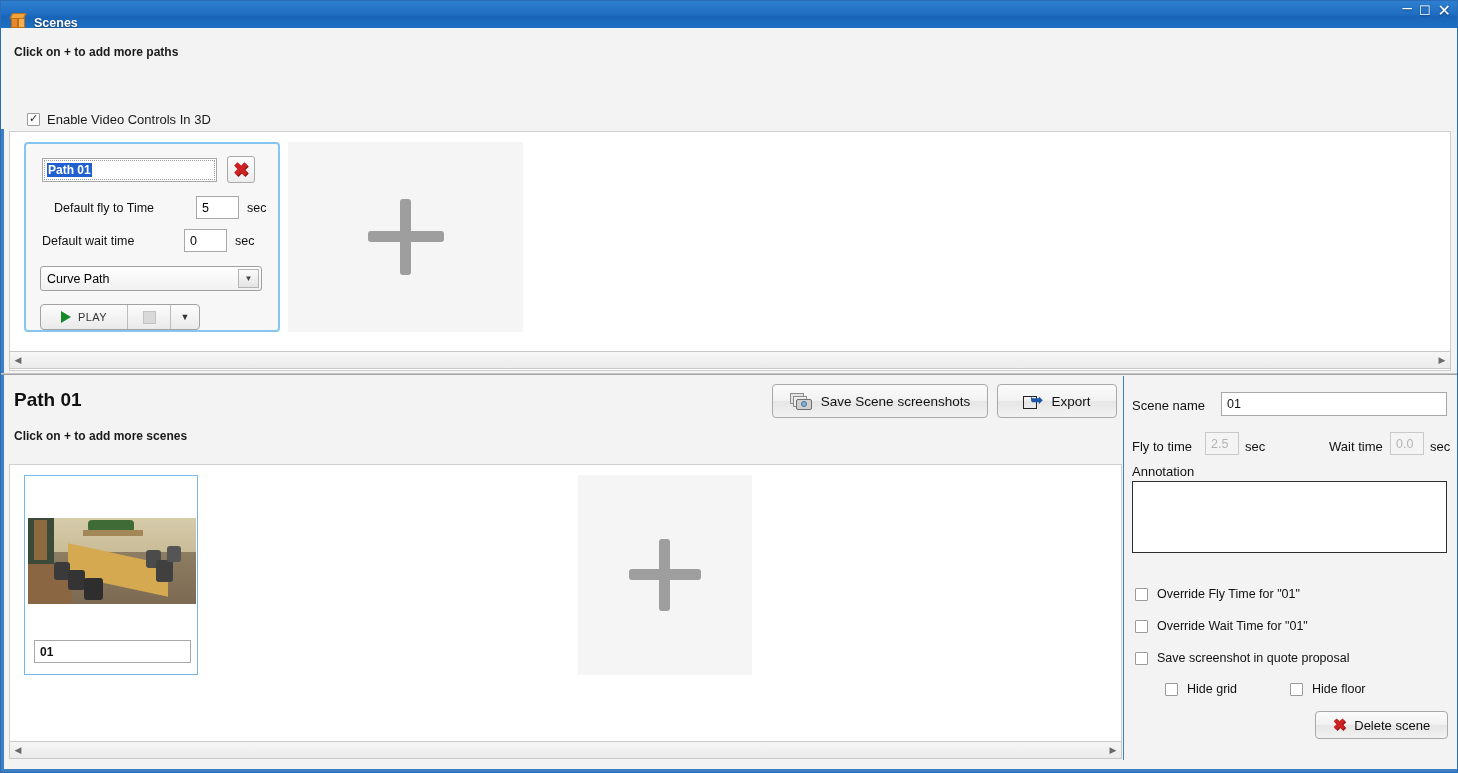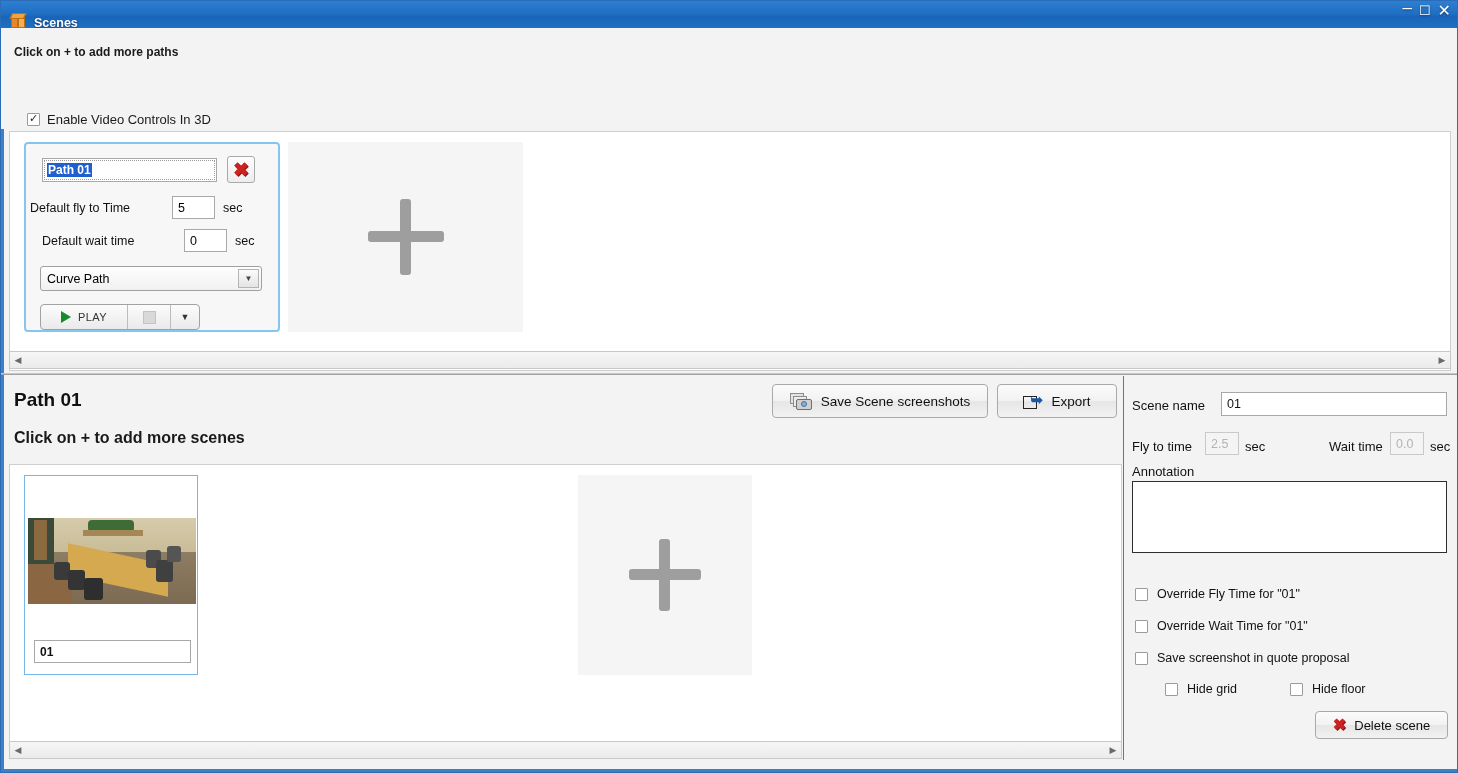--- a/index.html
+++ b/index.html
@@ -170,21 +170,21 @@
   
   .hscroll {
     background: linear-gradient(180deg,#f6f6f6,#ebebeb);
     border: 1px solid #c8c8c8;
     display: flex; align-items: center; justify-content: space-between;
   }
   .sb-arrow { width: 16px; text-align: center; font-size: 9px; color:#6a6a6a; }
 
   
   .mid-title { position:absolute; left: 13px; top: 388px; font-size: 19px; font-weight: bold; color:#111;}
-  .mid-hint { position:absolute; left: 13px; top: 428px; font-size: 16px; font-weight: bold; color:#1a1a1a;}
+  .mid-hint { position:absolute; left: 13px; top: 428px; font-size: 12px; font-weight: bold; color:#1a1a1a;}
   .tool-btn {
     position: absolute;
     background: linear-gradient(180deg,#fbfbfb 0%, #f2f2f2 48%, #e6e6e6 52%, #f2f2f2 100%);
     border: 1px solid #a9a9a9; border-radius: 4px;
     display: flex; align-items: center; justify-content: center; gap: 9px;
     font-size: 13.5px; color: #111;
   }
   #save-shots-btn { left: 771px; top: 383px; width: 216px; height: 34px;}
   #export-btn { left: 996px; top: 383px; width: 120px; height: 34px;}
   .cam-icon { position: relative; width: 22px; height: 17px; }
@@ -297,21 +297,21 @@
   <div class="paths-panel">
     <div class="path-card">
       <div class="pc-row1">
         <div class="path-name-input">
           <span class="sel-text">Path 01</span>
         </div>
         <div class="del-btn">
           <span class="xmark">✖</span>
         </div>
       </div>
-      <div class="field-row" style="left:4px; top:52px;">
+      <div class="field-row" style="left:28px; top:52px;">
         <span class="field-lbl">Default fly to Time</span>
         <span class="num-input">5</span>
         <span class="unit">sec</span>
       </div>
       <div class="field-row" style="left:16px; top:85px;">
         <span class="field-lbl">Default wait time</span>
         <span class="num-input">0</span>
         <span class="unit">sec</span>
       </div>
       <div class="combo">

